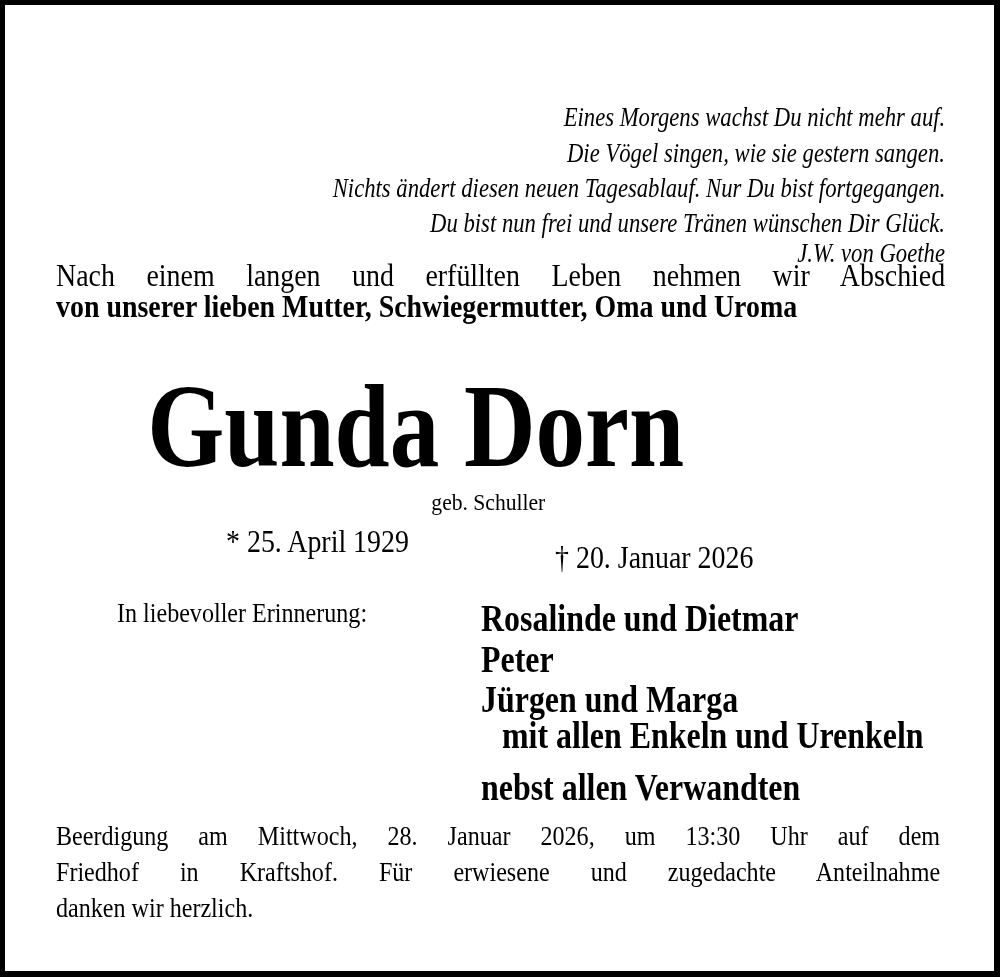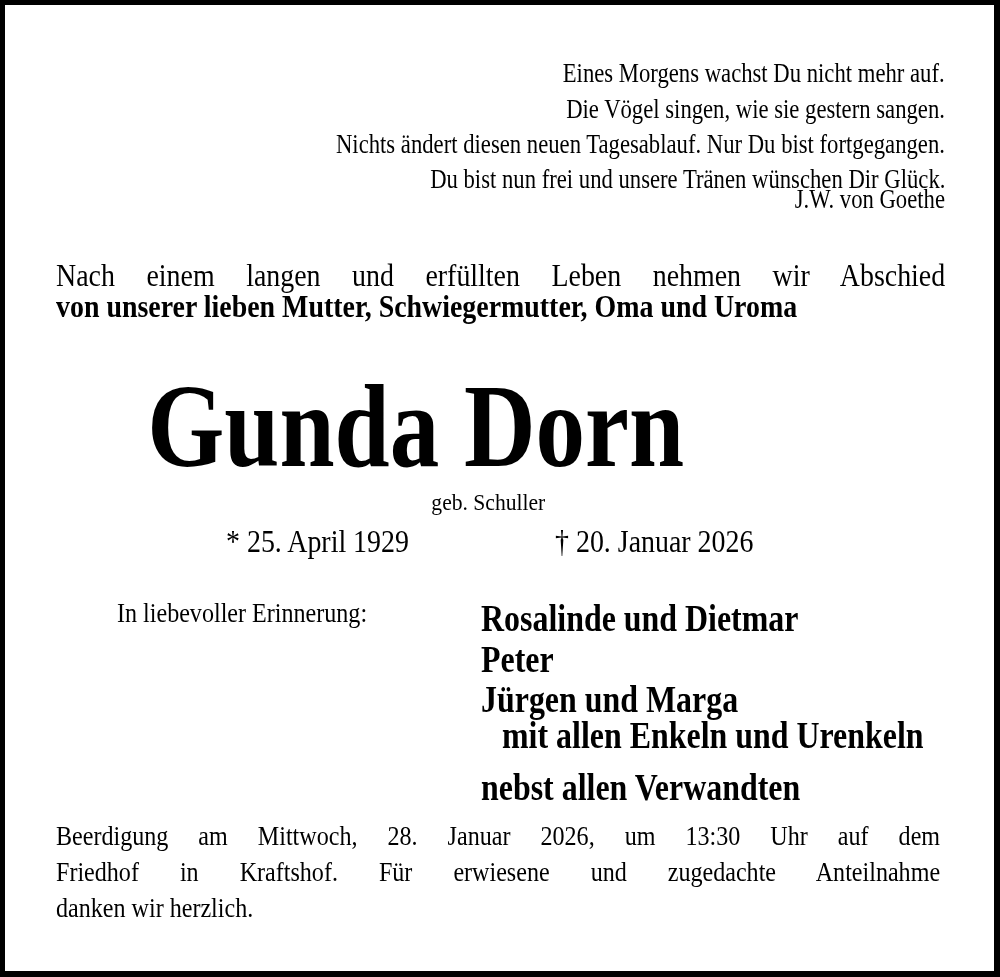--- a/index.html
+++ b/index.html
@@ -35,22 +35,24 @@
     .cond {
       display: inline-block;
       transform-origin: 0 0;
     }
     .right-anchor .cond { transform-origin: 100% 0; }
     .center-anchor .cond { transform-origin: 50% 0; }
 
     
     .poem {
       right: 55px;
+      font-style: italic;
       font-size: 27px;
       text-align: right;
+      margin-top: 44px;
     }
     .poem .cond { transform: scaleX(0.84); }
 
     
     .intro {
       left: 56px;
       font-size: 31px;
     }
     .intro .cond { transform: scaleX(0.9); }
     .intro.justify .cond { width: 988px; text-align: justify; text-align-last: justify; }
@@ -106,42 +108,42 @@
 </div>
 <div class="line poem right-anchor" style="top:96px;">
   <span class="cond">Die Vögel singen, wie sie gestern sangen.</span>
 </div>
 <div class="line poem right-anchor" style="top:131px;">
   <span class="cond">Nichts ändert diesen neuen Tagesablauf. Nur Du bist fortgegangen.</span>
 </div>
 <div class="line poem right-anchor" style="top:166px;">
   <span class="cond">Du bist nun frei und unsere Tränen wünschen Dir Glück.</span>
 </div>
-<div class="line poem right-anchor" style="top:186px;">
+<div class="line poem right-anchor" style="top:196px;">
   <span class="cond">J.W. von Goethe</span>
 </div>
 
 <div class="line intro justify" style="top:260px;">
   <span class="cond">Nach einem langen und erfüllten Leben nehmen wir Abschied</span>
 </div>
 <div class="line intro" style="top:291px;font-weight:bold;">
   <span class="cond">von unserer lieben Mutter, Schwiegermutter, Oma und Uroma</span>
 </div>
 
 <div class="line name center-anchor" style="top:368px;">
   <span class="cond">Gunda Dorn</span>
 </div>
 <div class="line maiden center-anchor" style="top:490px;">
   <span class="cond">geb. Schuller</span>
 </div>
 
 <div class="line dates" style="top:526px; left:226px;">
   <span class="cond">* 25. April 1929</span>
 </div>
-<div class="line dates" style="top:526px; left:555px;">
+<div class="line dates" style="top:542px; left:555px;">
   <span class="cond">† 20. Januar 2026</span>
 </div>
 
 <div class="line memory-label" style="top:599px;">
   <span class="cond">In liebevoller Erinnerung:</span>
 </div>
 <div class="line mourner" style="top:599px;">
   <span class="cond">Rosalinde und Dietmar</span>
 </div>
 <div class="line mourner" style="top:640px;">

